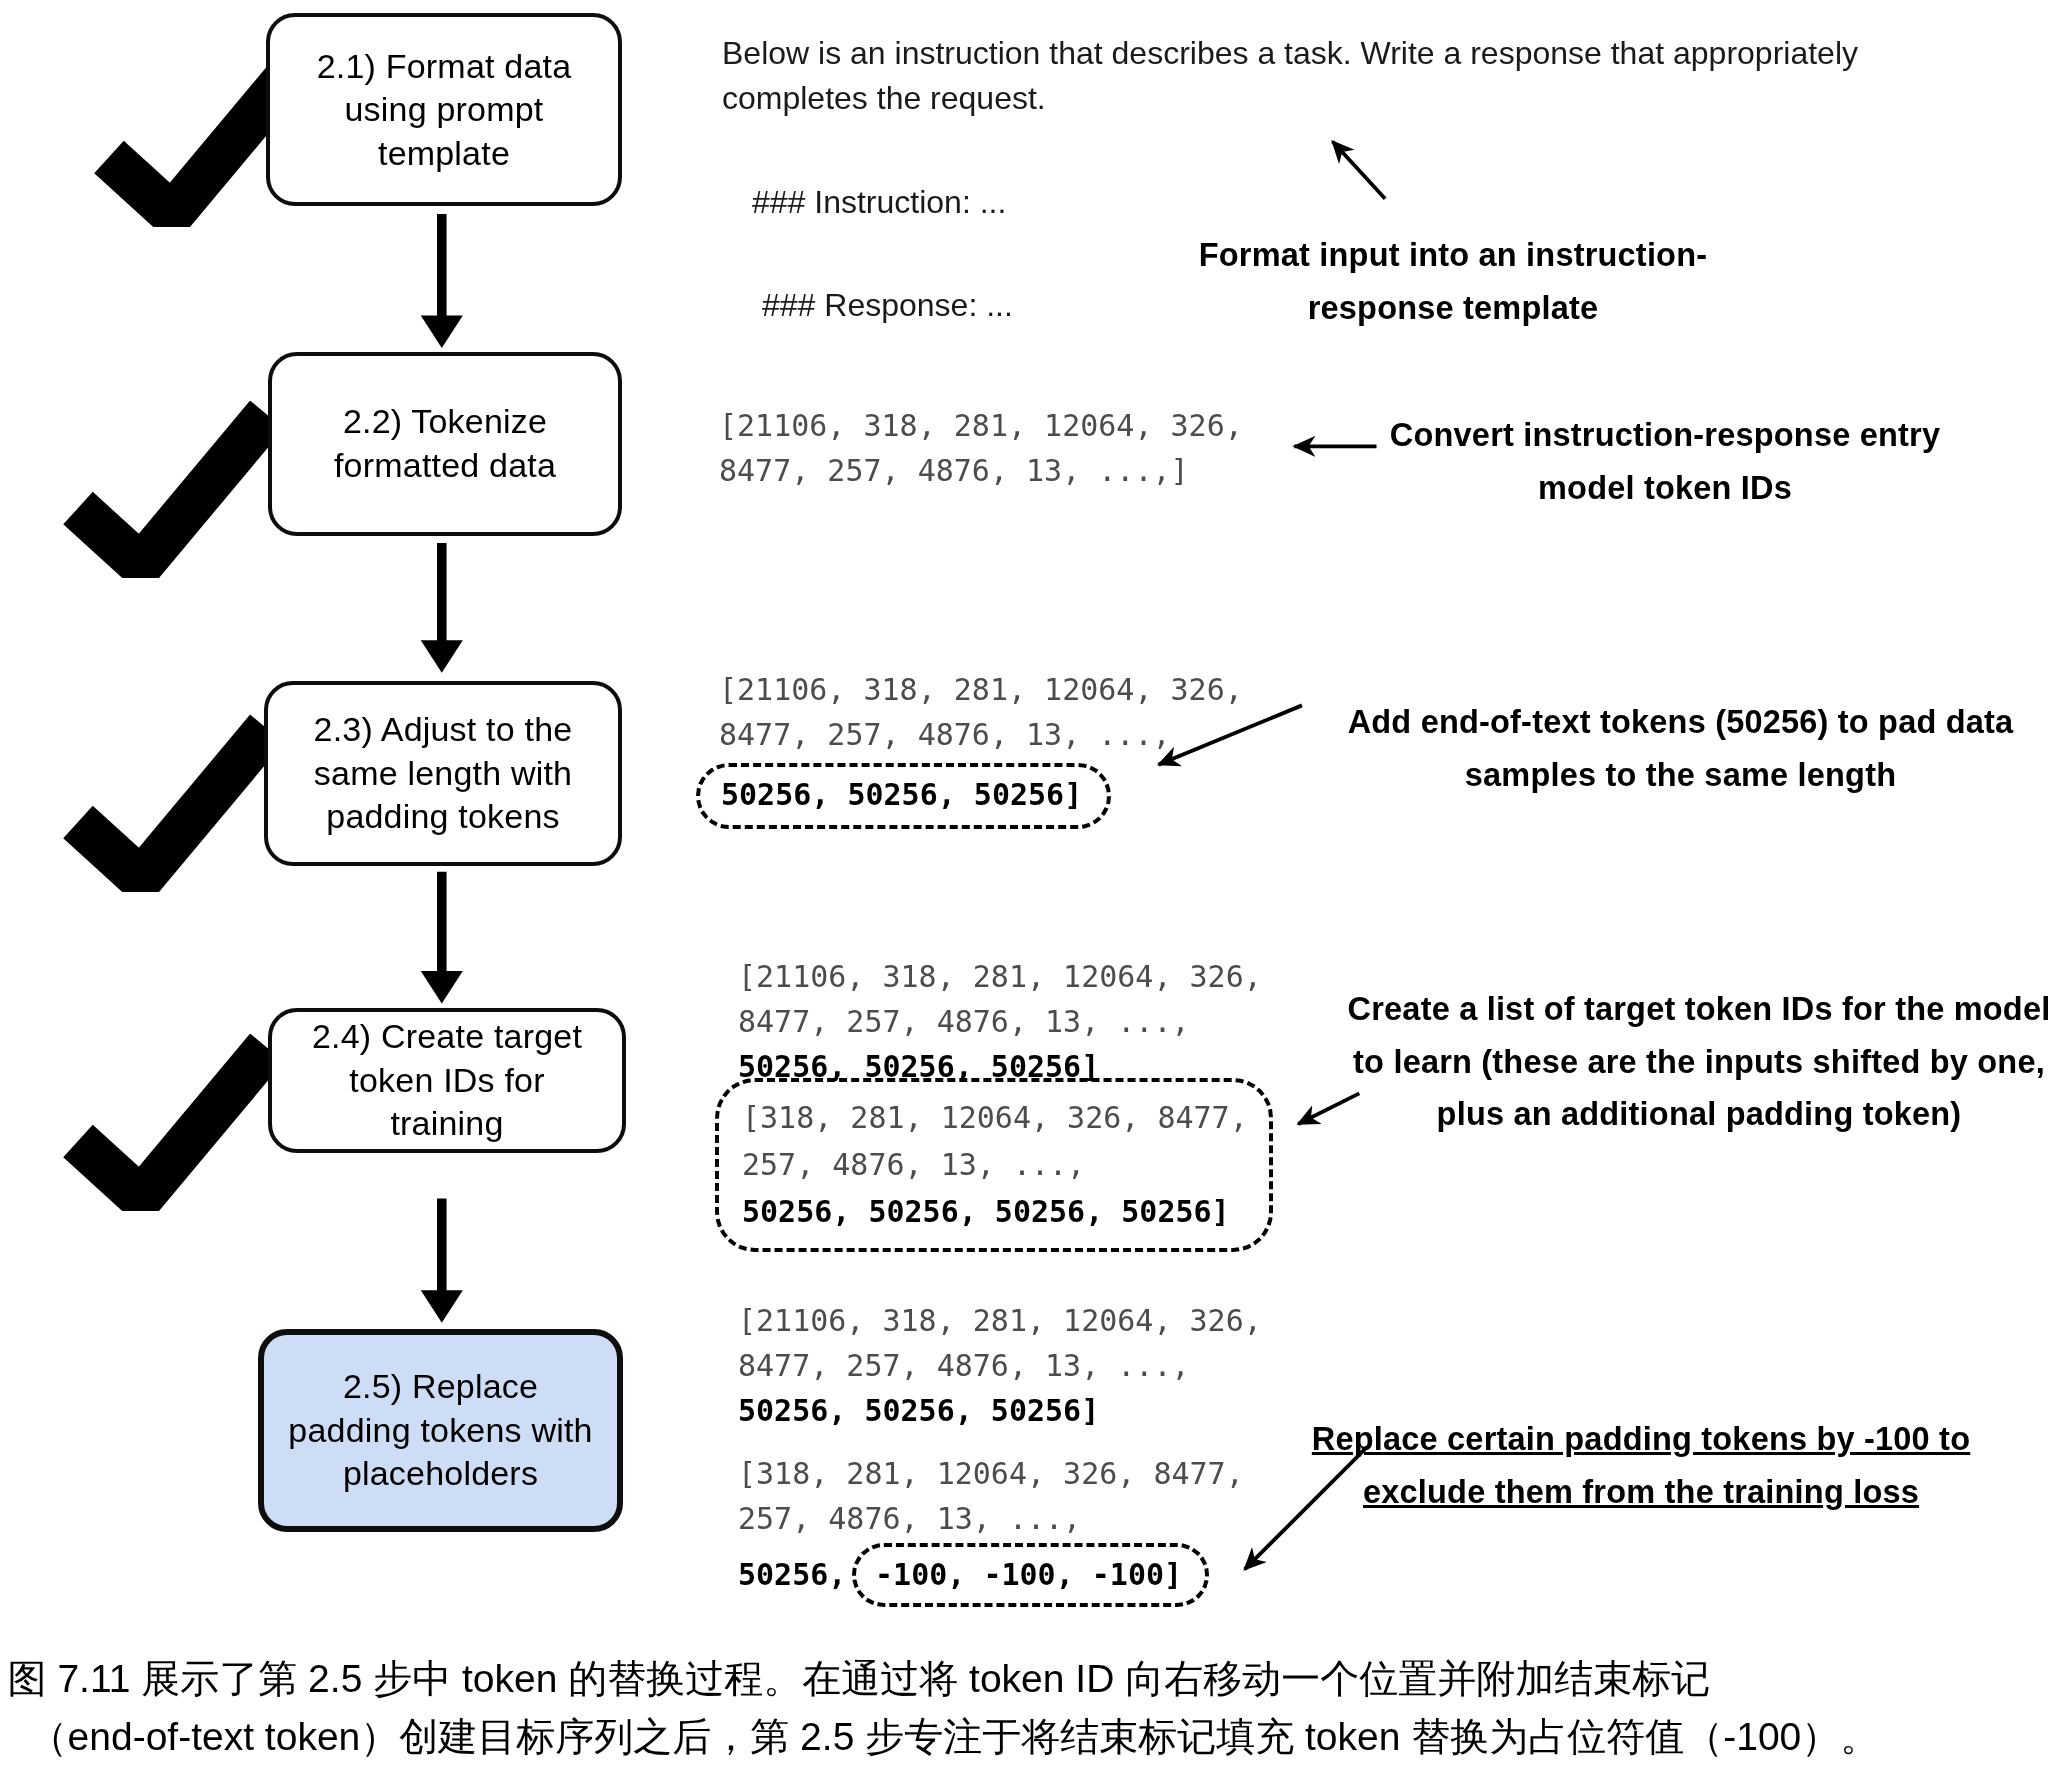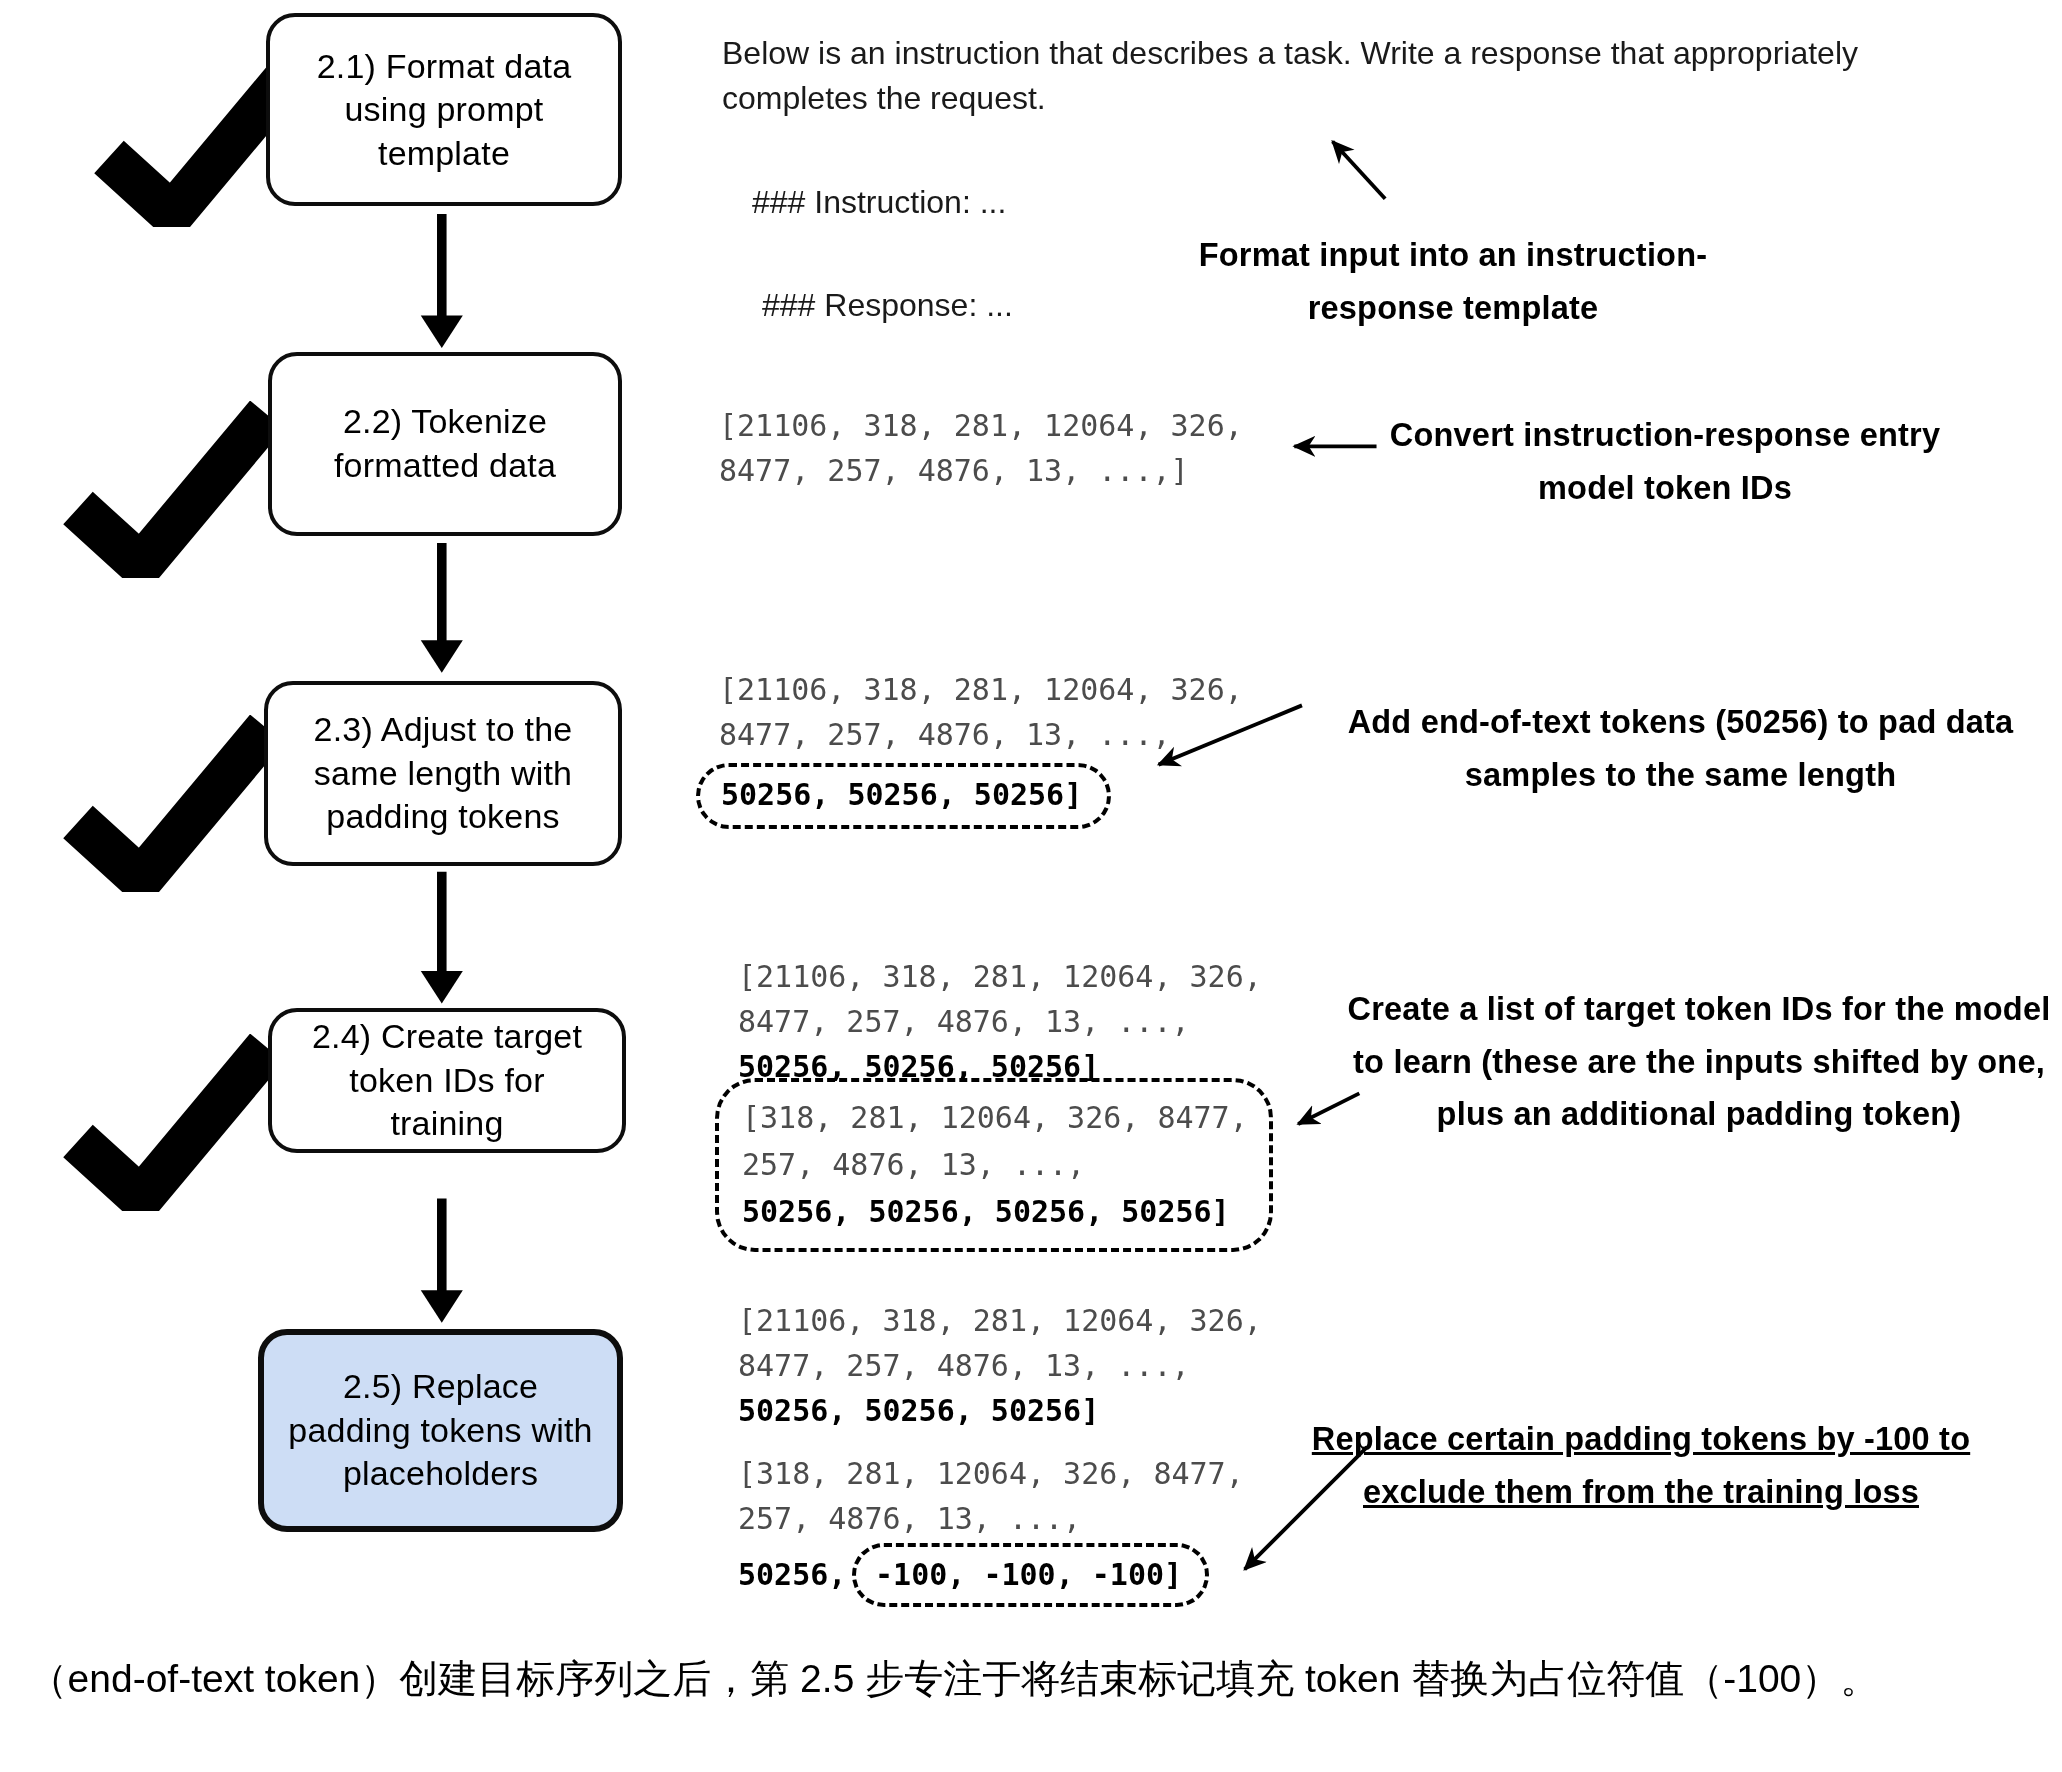--- a/index.html
+++ b/index.html
@@ -171,17 +171,18 @@
     </g>
 
     <line x1="1449" y1="208" x2="1394" y2="148" stroke="#000" stroke-width="4" marker-end="url(#thinhead)"></line>
     <line x1="1440" y1="467" x2="1354" y2="467" stroke="#000" stroke-width="4" marker-end="url(#thinhead)"></line>
     <line x1="1362" y1="738" x2="1212" y2="800" stroke="#000" stroke-width="4" marker-end="url(#thinhead)"></line>
     <line x1="1422" y1="1144" x2="1358" y2="1176" stroke="#000" stroke-width="4" marker-end="url(#thinhead)"></line>
     <line x1="1430" y1="1514" x2="1302" y2="1642" stroke="#000" stroke-width="4" marker-end="url(#thinhead)"></line>
   </svg>
 
   <div class="caption" style="left:7.6px; top:1650px; width:2048px;">
+    <div>图 7.11 展示了第 2.5 步中 token 的替换过程。在通过将 token ID 向右移动一个位置并附加结束标记</div>
     <div style="margin-left:21px;">（end-of-text token）创建目标序列之后，第 2.5 步专注于将结束标记填充 token 替换为占位符值（-100）。</div>
   </div>
 
 </div>
 
 
 </body></html>

